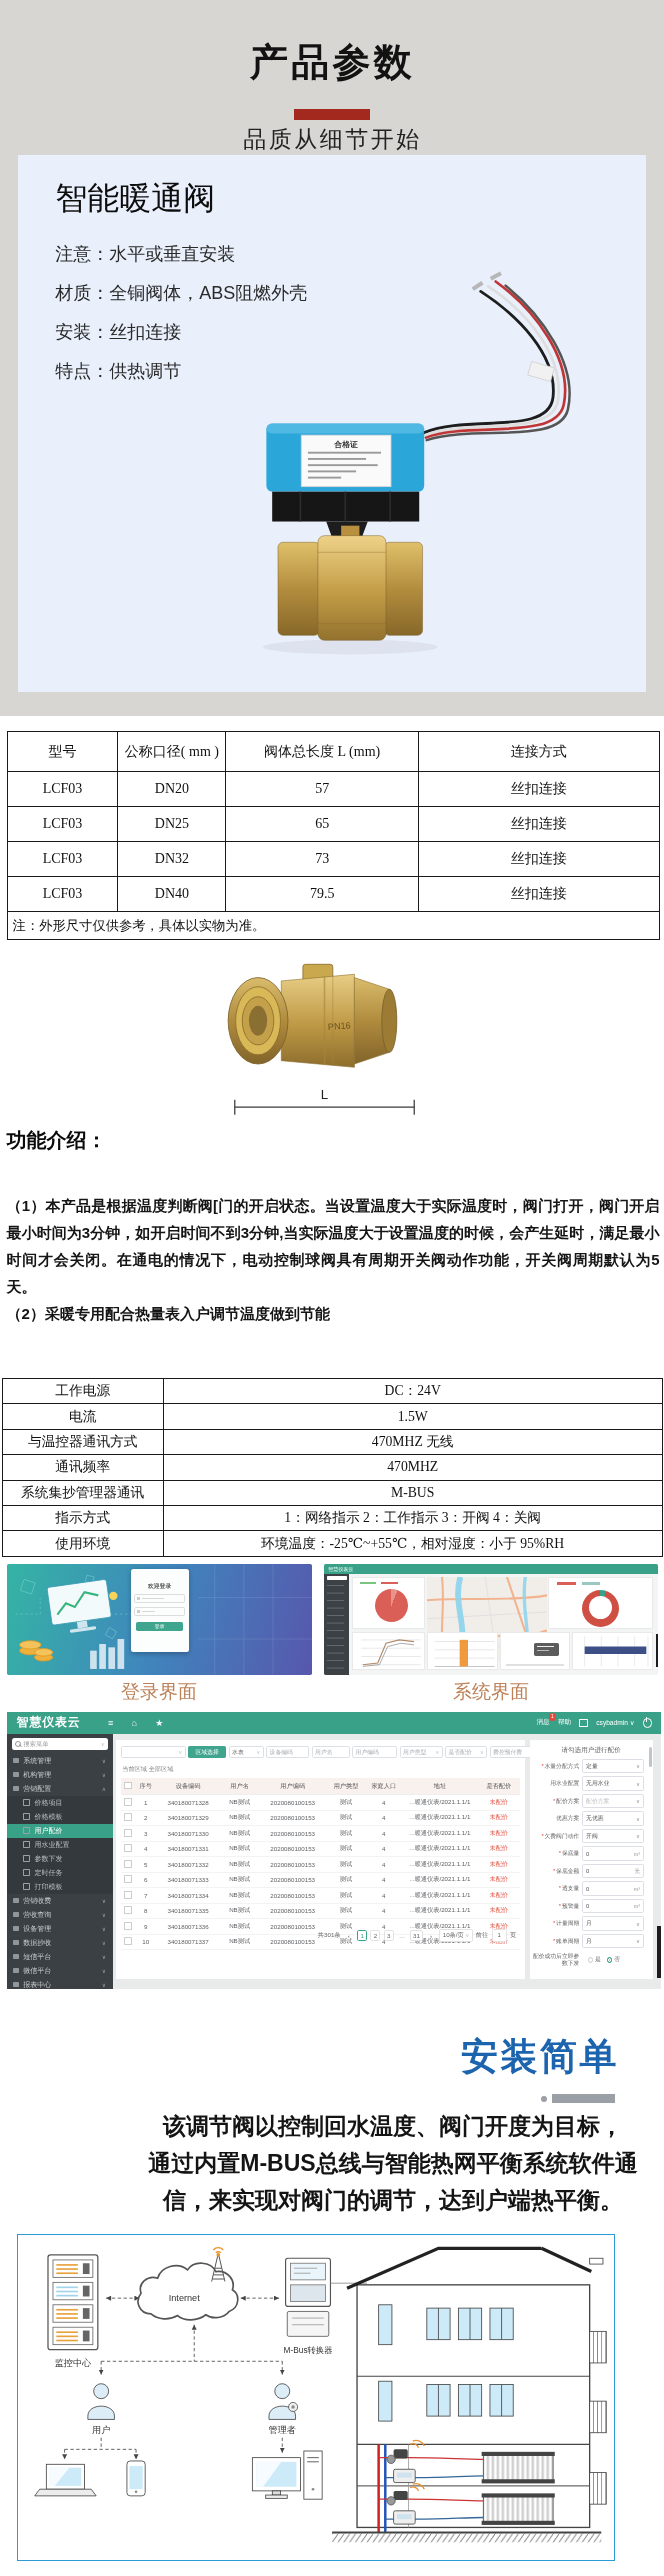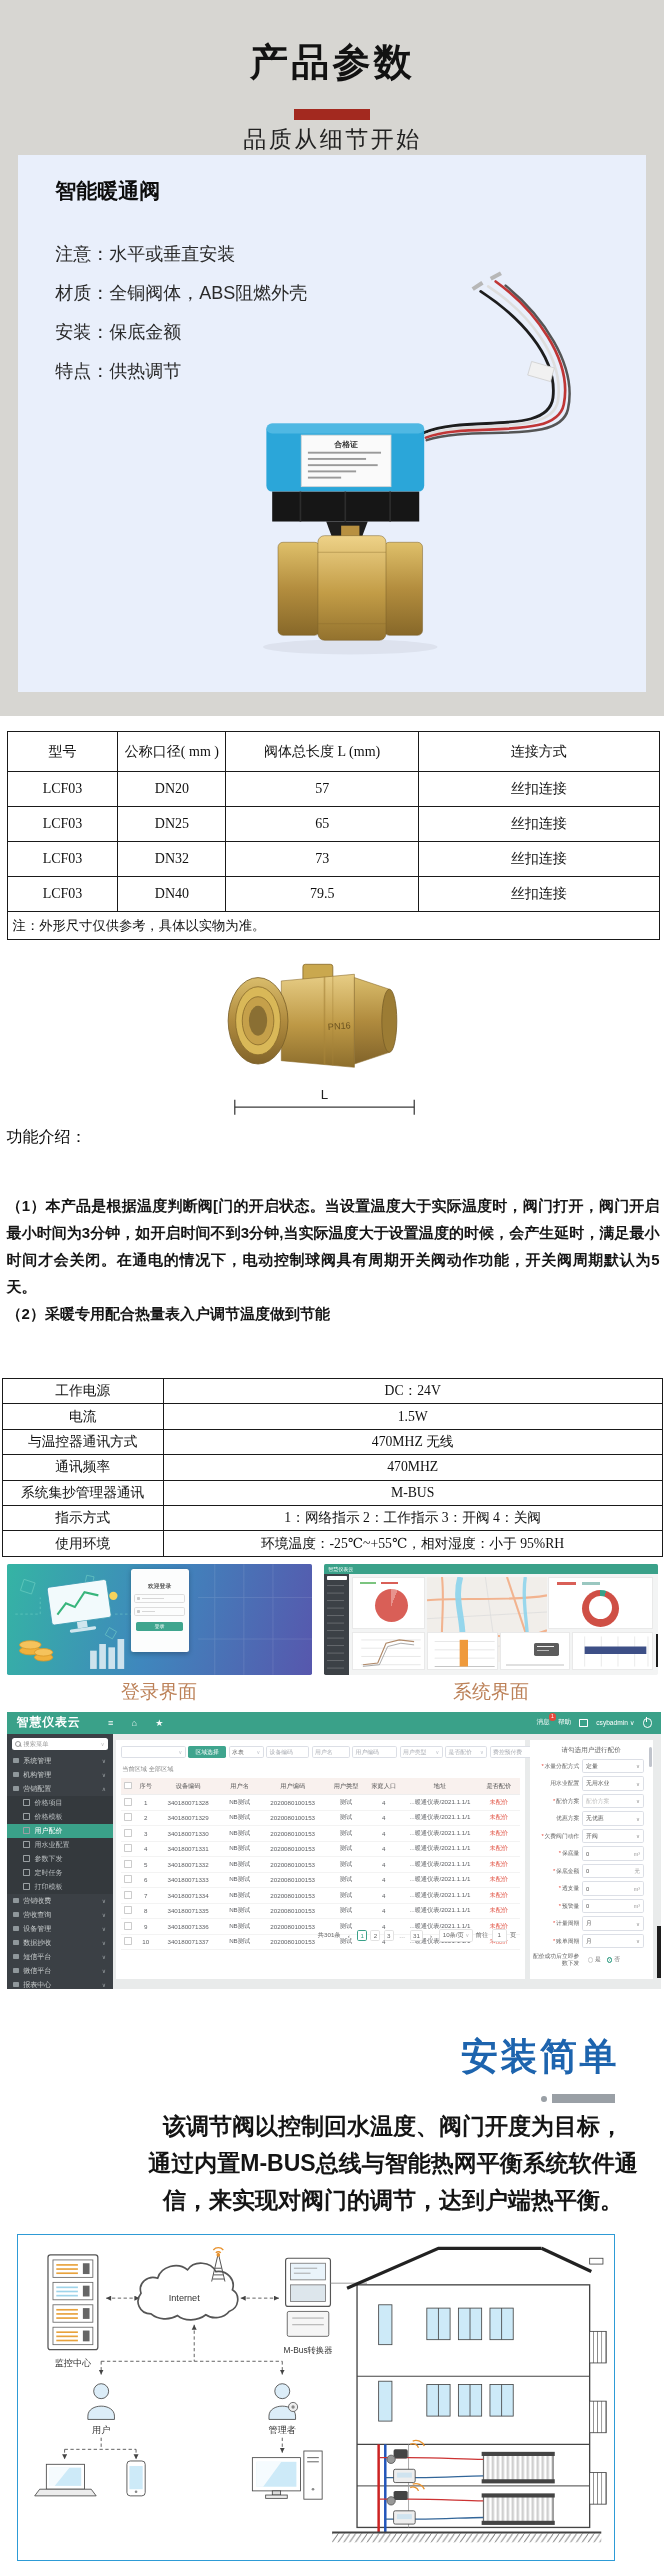--- a/index.html
+++ b/index.html
@@ -10,37 +10,37 @@
   
   .bg-top{position:absolute;left:0;top:0;width:665px;height:716px;background:#d7d6d2;}
   .pp-title{position:absolute;left:0;top:37px;width:665px;text-align:center;
             font-size:38px;font-weight:bold;letter-spacing:3.3px;color:#121212;}
   .red-bar{position:absolute;left:294px;top:109px;width:76px;height:10.8px;background:#a3291f;}
   .pp-sub{position:absolute;left:0;top:124px;width:665px;text-align:center;
           font-size:23px;color:#222;letter-spacing:2.5px;}
 
   
   .card{position:absolute;left:18.3px;top:155px;width:628px;height:537px;background:#e9effb;}
-  .card-name{position:absolute;left:37px;top:21.6px;font-size:21px;font-weight:bold;color:#0d0d0d;text-align:right;}
+  .card-name{position:absolute;left:37px;top:21.6px;font-size:32px;font-weight:normal;color:#0d0d0d;text-align:right;}
   .card-specs{position:absolute;left:37px;top:80px;font-size:18px;color:#2a2a2a;line-height:39px;}
   .photo-svg{position:absolute;left:0;top:0;width:628px;height:537px;pointer-events:none;}
 
   
   .tbl1{position:absolute;left:6.6px;top:731px;width:653px;border-collapse:collapse;
         font-family:"Liberation Serif","DejaVu Serif",serif;font-size:14px;color:#111;background:#fff;}
   .tbl1 th,.tbl1 td{border:1.3px solid #1a1a1a;text-align:center;}
   .tbl1 th{height:37px;font-weight:normal;}
   .tbl1 td{height:32px;}
   .tbl1 .note{height:25px;text-align:left;padding-left:5px;font-size:13.3px;margin-left:31px;}
 
   
   .valve-svg{position:absolute;left:223px;top:956px;}
 
   
-  .feat-h{position:absolute;left:6.6px;top:1127px;font-size:16px;font-weight:normal;color:#0a0a0a;}
+  .feat-h{position:absolute;left:6.6px;top:1127px;font-size:20px;font-weight:bold;color:#0a0a0a;}
   .feat-body{position:absolute;left:6.6px;top:1192px;width:653px;font-size:15px;line-height:27px;
              color:#151515;font-weight:600;text-align:justify;}
 
   
   .tbl2{position:absolute;left:1.7px;top:1378px;width:661px;border-collapse:collapse;
         font-family:"Liberation Serif","DejaVu Serif",serif;font-size:13.7px;color:#111;background:#fff;}
   .tbl2 td{border:1.2px solid #1a1a1a;text-align:center;height:22.4px;}
   .tbl2 td:first-child{width:158px;}
 
   
@@ -207,21 +207,21 @@
         <rect x="441" y="466" width="46" height="112" rx="6" fill="url(#brassA)" stroke="#7a5f28" stroke-width=".6"></rect>
         <rect x="361" y="458" width="82" height="126" rx="8" fill="url(#brassB)" stroke="#7a5f28" stroke-width=".6"></rect>
         <line x1="361" y1="478" x2="443" y2="478" stroke="#8a6b2c" stroke-width="1" opacity=".5"></line>
         <line x1="361" y1="564" x2="443" y2="564" stroke="#8a6b2c" stroke-width="1" opacity=".5"></line>
       </g>
     </svg>
     <div class="card-name">智能暖通阀</div>
     <div class="card-specs">
       <div>注意：水平或垂直安装</div>
       <div>材质：全铜阀体，ABS阻燃外壳</div>
-      <div>安装：保底金额</div>
+      <div>安装：丝扣连接</div>
       <div>特点：供热调节</div>
     </div>
   </div>
 
   <table class="tbl1">
     <colgroup>
         <col style="width:111px">
         <col style="width:108px">
         <col style="width:193px">
         <col style="width:241px">

